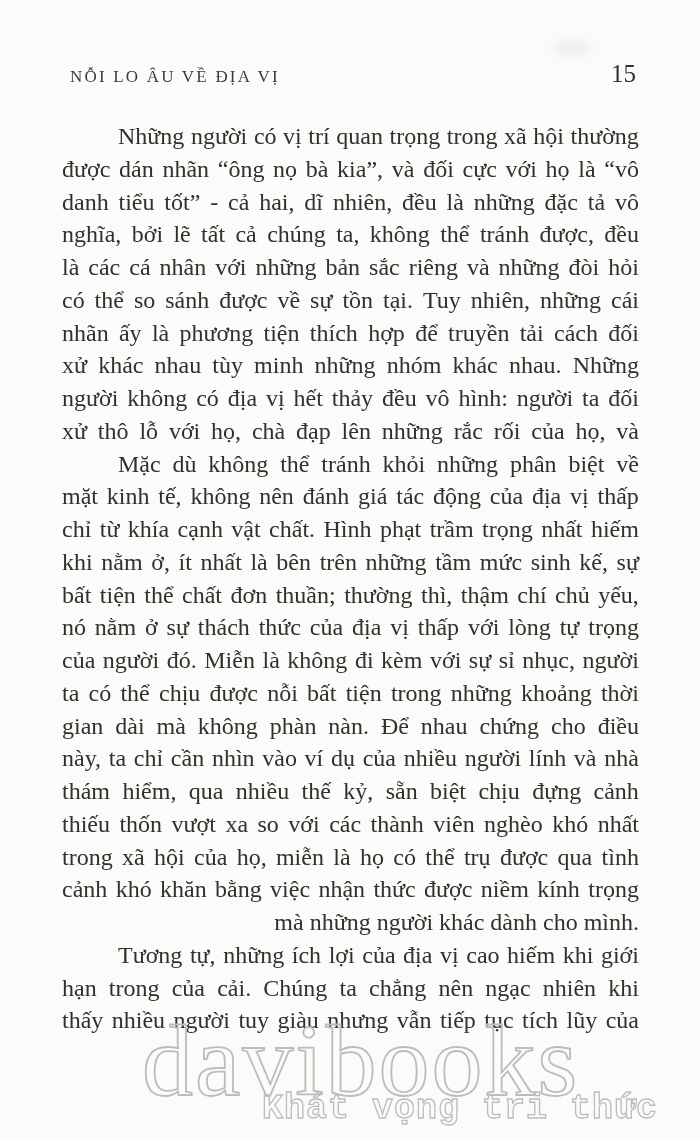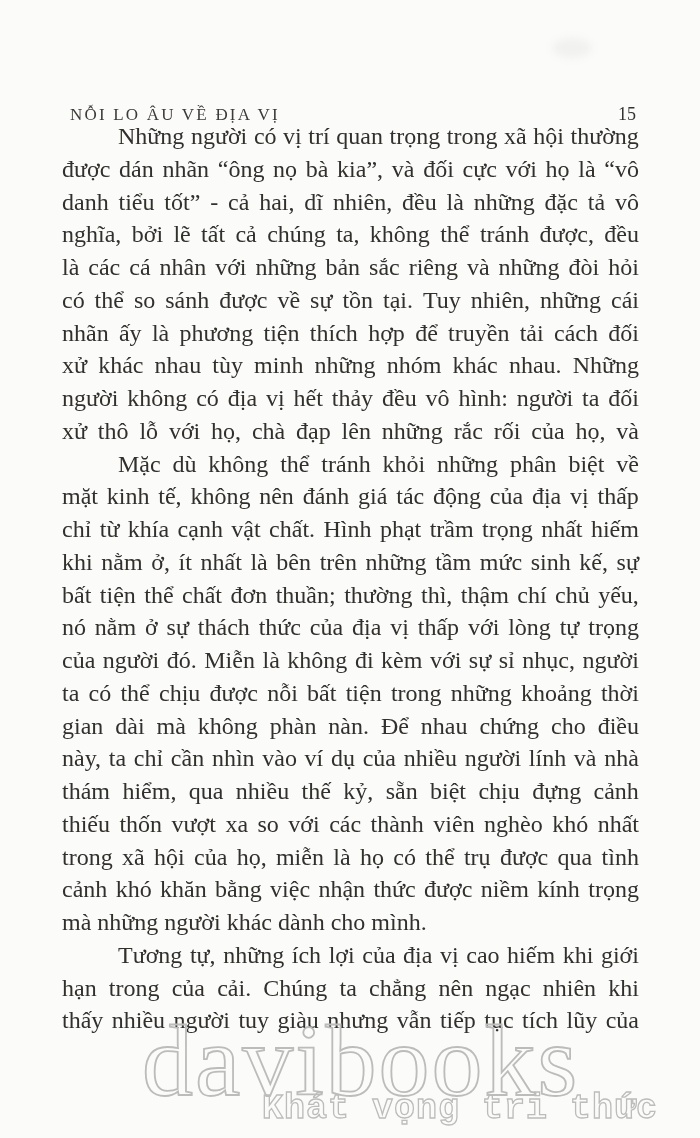--- a/index.html
+++ b/index.html
@@ -25,23 +25,22 @@
     justify-content: space-between;
     align-items: baseline;
   }
   .running-title {
     font-size: 17px;
     letter-spacing: 2.2px;
     color: #3d3b38;
     font-weight: 500;
   }
   .page-number {
-    font-size: 18px;
+    font-size: 25px;
     color: #343230;
-    margin-top: 44px;
   }
 
   
   .smudge {
     position: absolute;
     left: 552px;
     top: 38px;
     width: 40px;
     height: 20px;
     background: #9a9a96;
@@ -52,21 +51,21 @@
 
   
   .body-text {
     position: absolute;
     left: 62px;
     top: 120px;
     width: 577px;
     color: #32302d;
     font-size: 24px;
   }
-  .paragraph { margin: 0; }
+  .paragraph { margin: 0; text-align: right; }
   .line {
     height: 32.75px;
     line-height: 32.75px;
     white-space: nowrap;
   }
   .line.just {
     display: flex;
     justify-content: space-between;
   }
   .line.indent { padding-left: 56px; }

